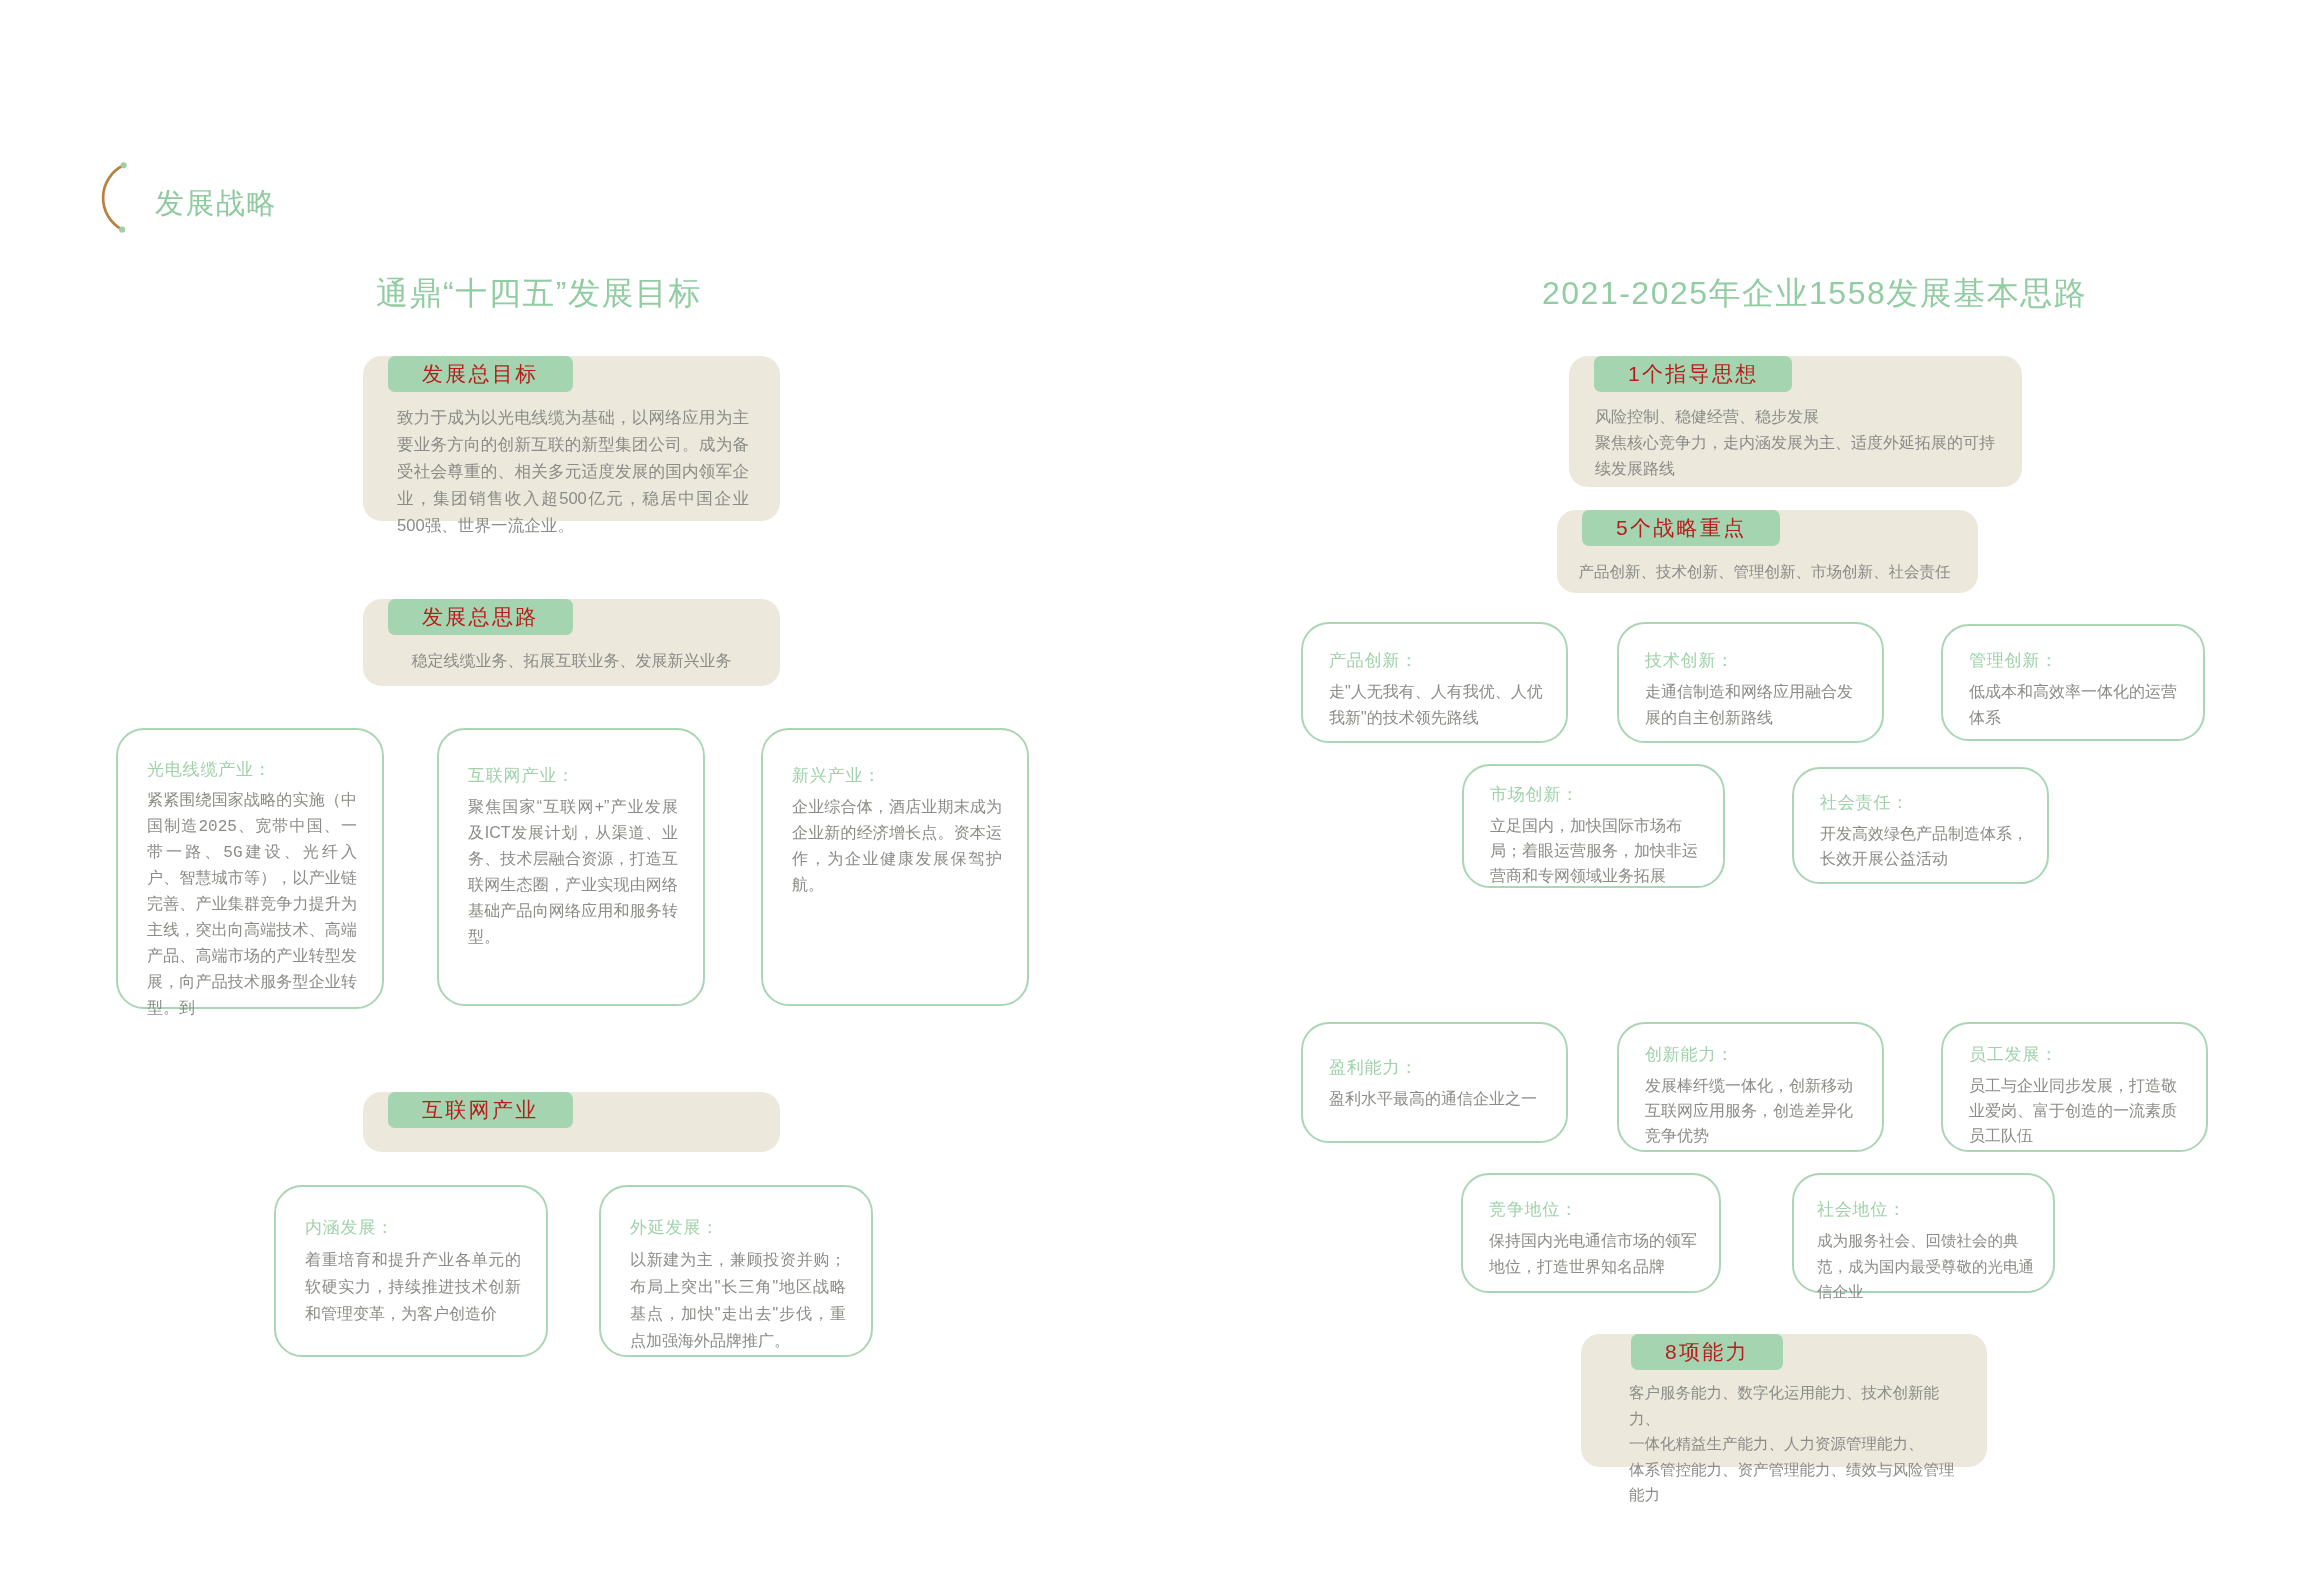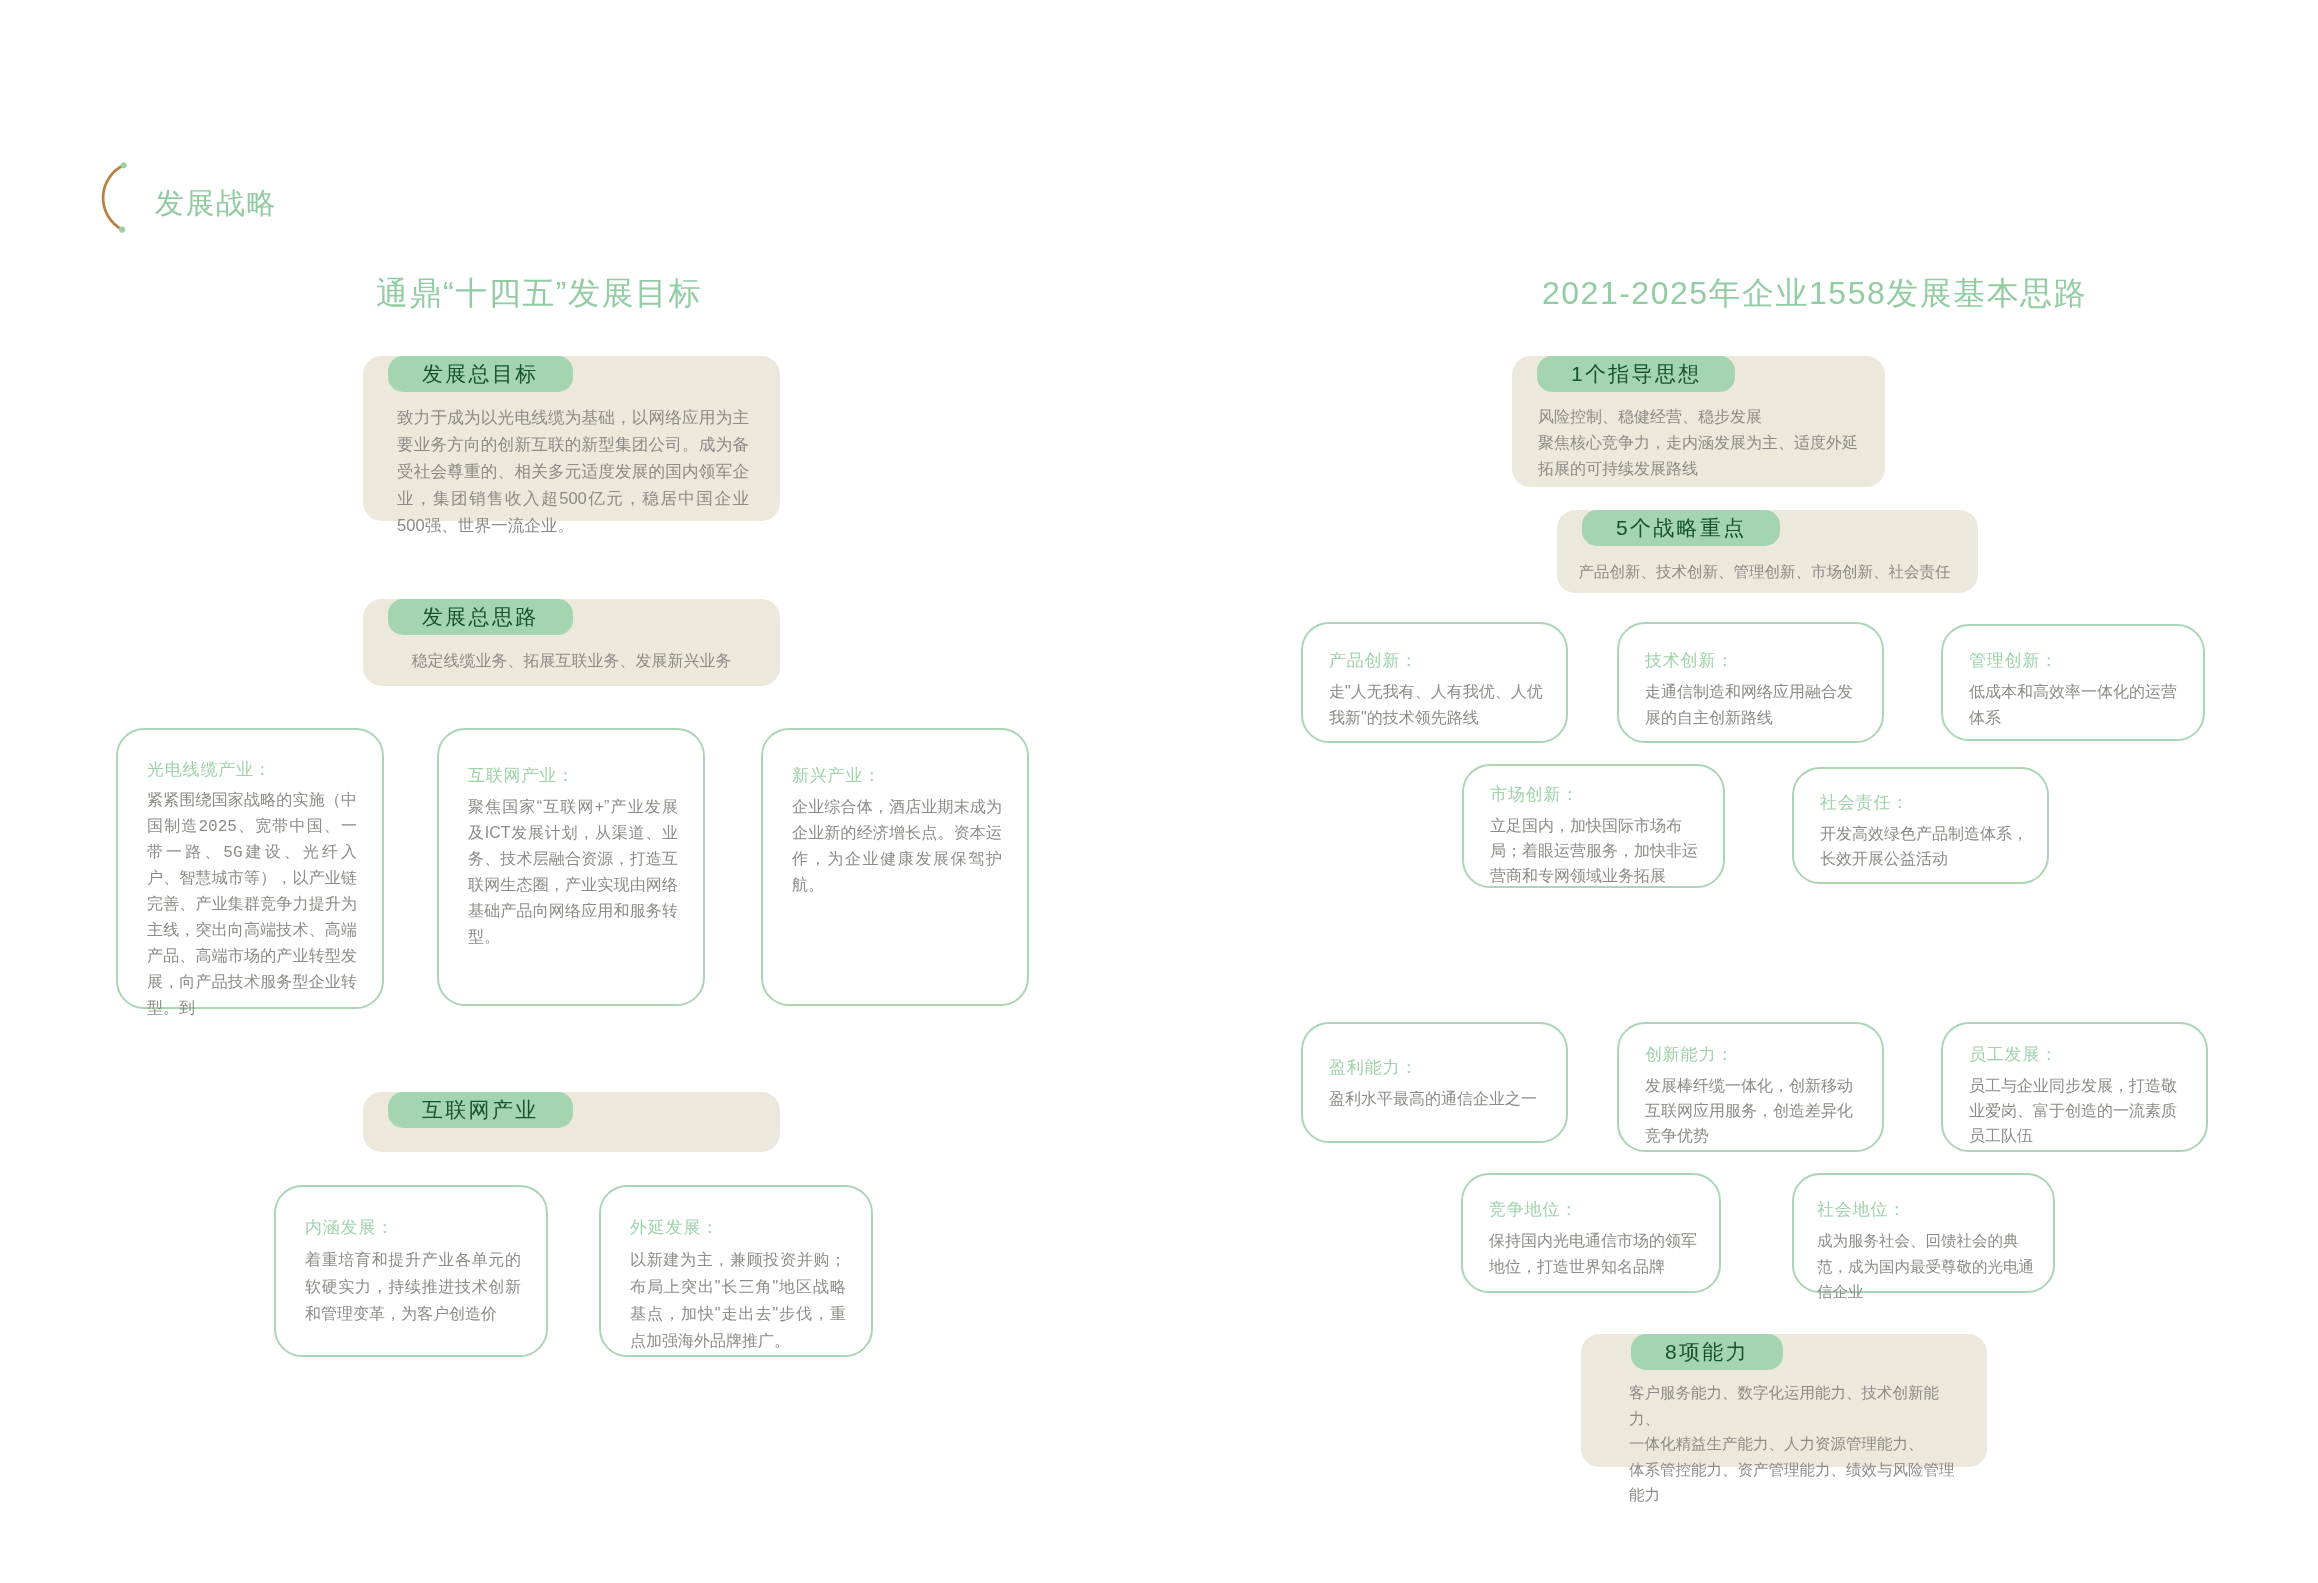--- a/index.html
+++ b/index.html
@@ -18,21 +18,21 @@
   .col-heading{
     position:absolute;top:272px;
     font-size:32px;color:#92cca2;letter-spacing:1.5px;
     text-align:center;white-space:nowrap;
   }
   .bbox{
     position:absolute;background:#ece8db;border-radius:18.5px;
   }
   .pill{
     position:absolute;top:0;left:25px;height:36px;line-height:36px;
-    background:#a5d5b0;color:#14532d;border-radius:15px;
+    background:#a5d5b0;color:#b91c1c;border-radius:7px;
     font-size:21px;letter-spacing:2.3px;padding:0 34px;white-space:nowrap;
   }
   .bbody{
     color:#8b8b87;font-size:16px;line-height:26px;
   }
   .multiline{white-space:pre-line;}
   .obox{
     position:absolute;background:#ffffff;
     border:2.3px solid #abd6b5;border-radius:28px;
     box-sizing:border-box;
@@ -91,21 +91,21 @@
     <div class="olabel">内涵发展：</div>
     <div class="obody justify" style="line-height:27px;">着重培育和提升产业各单元的软硬实力，持续推进技术创新和管理变革，为客户创造价</div>
   </div>
   <div class="obox" style="left:599px;top:1185px;width:274px;height:172px;padding:29px 25px 0 29px;">
     <div class="olabel">外延发展：</div>
     <div class="obody justify" style="line-height:27px;">以新建为主，兼顾投资并购；布局上突出"长三角"地区战略基点，加快"走出去"步伐，重点加强海外品牌推广。</div>
   </div>
 
   <div class="col-heading" style="left:1542px;width:545px;">2021-2025年企业1558发展基本思路</div>
 
-  <div class="bbox" style="left:1512px;top:356px;width:373px;height:131px;">
+  <div class="bbox" style="left:1569px;top:356px;width:453px;height:131px;">
     <div class="pill">1个指导思想</div>
     <div class="bbody multiline" style="padding:48px 23px 0 26px;font-size:16px;">风险控制、稳健经营、稳步发展
 聚焦核心竞争力，走内涵发展为主、适度外延拓展的可持续发展路线</div>
   </div>
 
   <div class="bbox" style="left:1557px;top:510px;width:421px;height:83px;">
     <div class="pill">5个战略重点</div>
     <div class="bbody" style="padding:49px 12.4px 0 21.6px;font-size:15.5px;">产品创新、技术创新、管理创新、市场创新、社会责任</div>
   </div>
 

